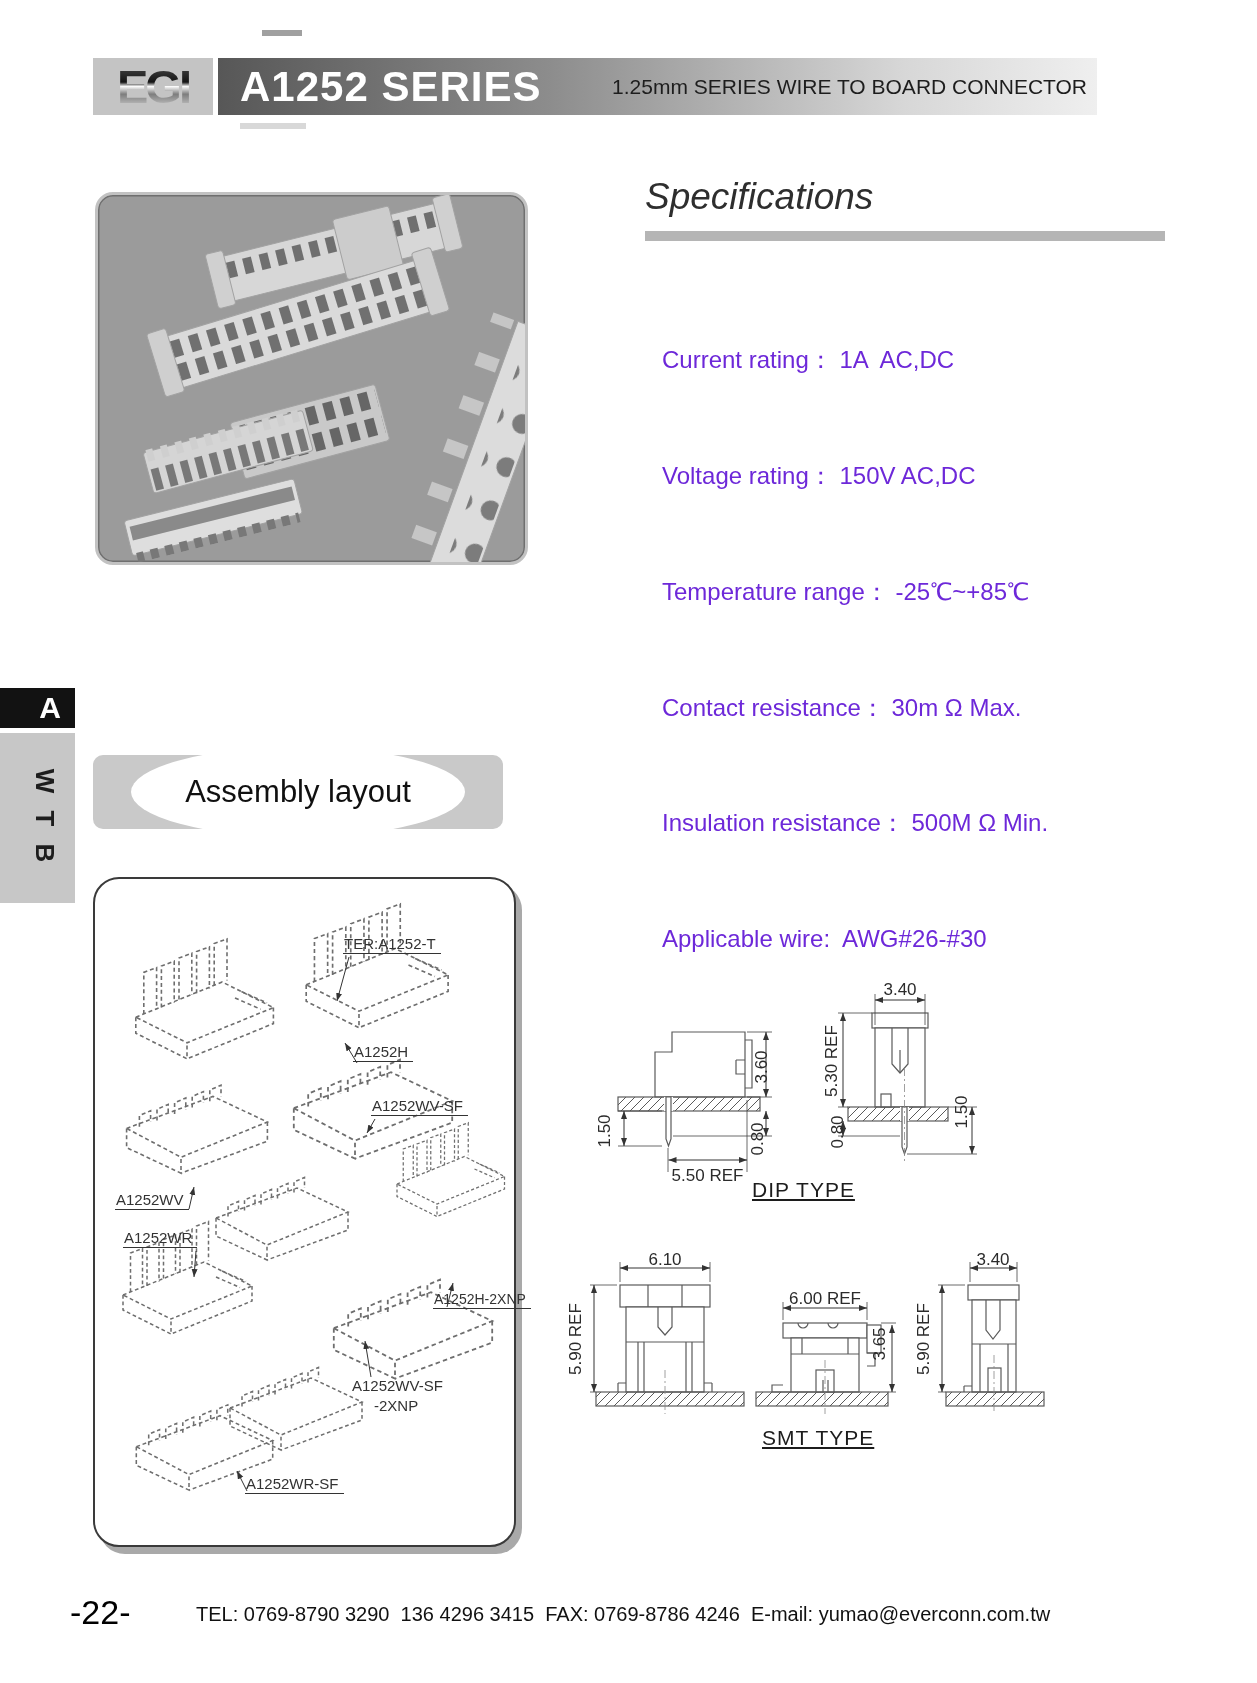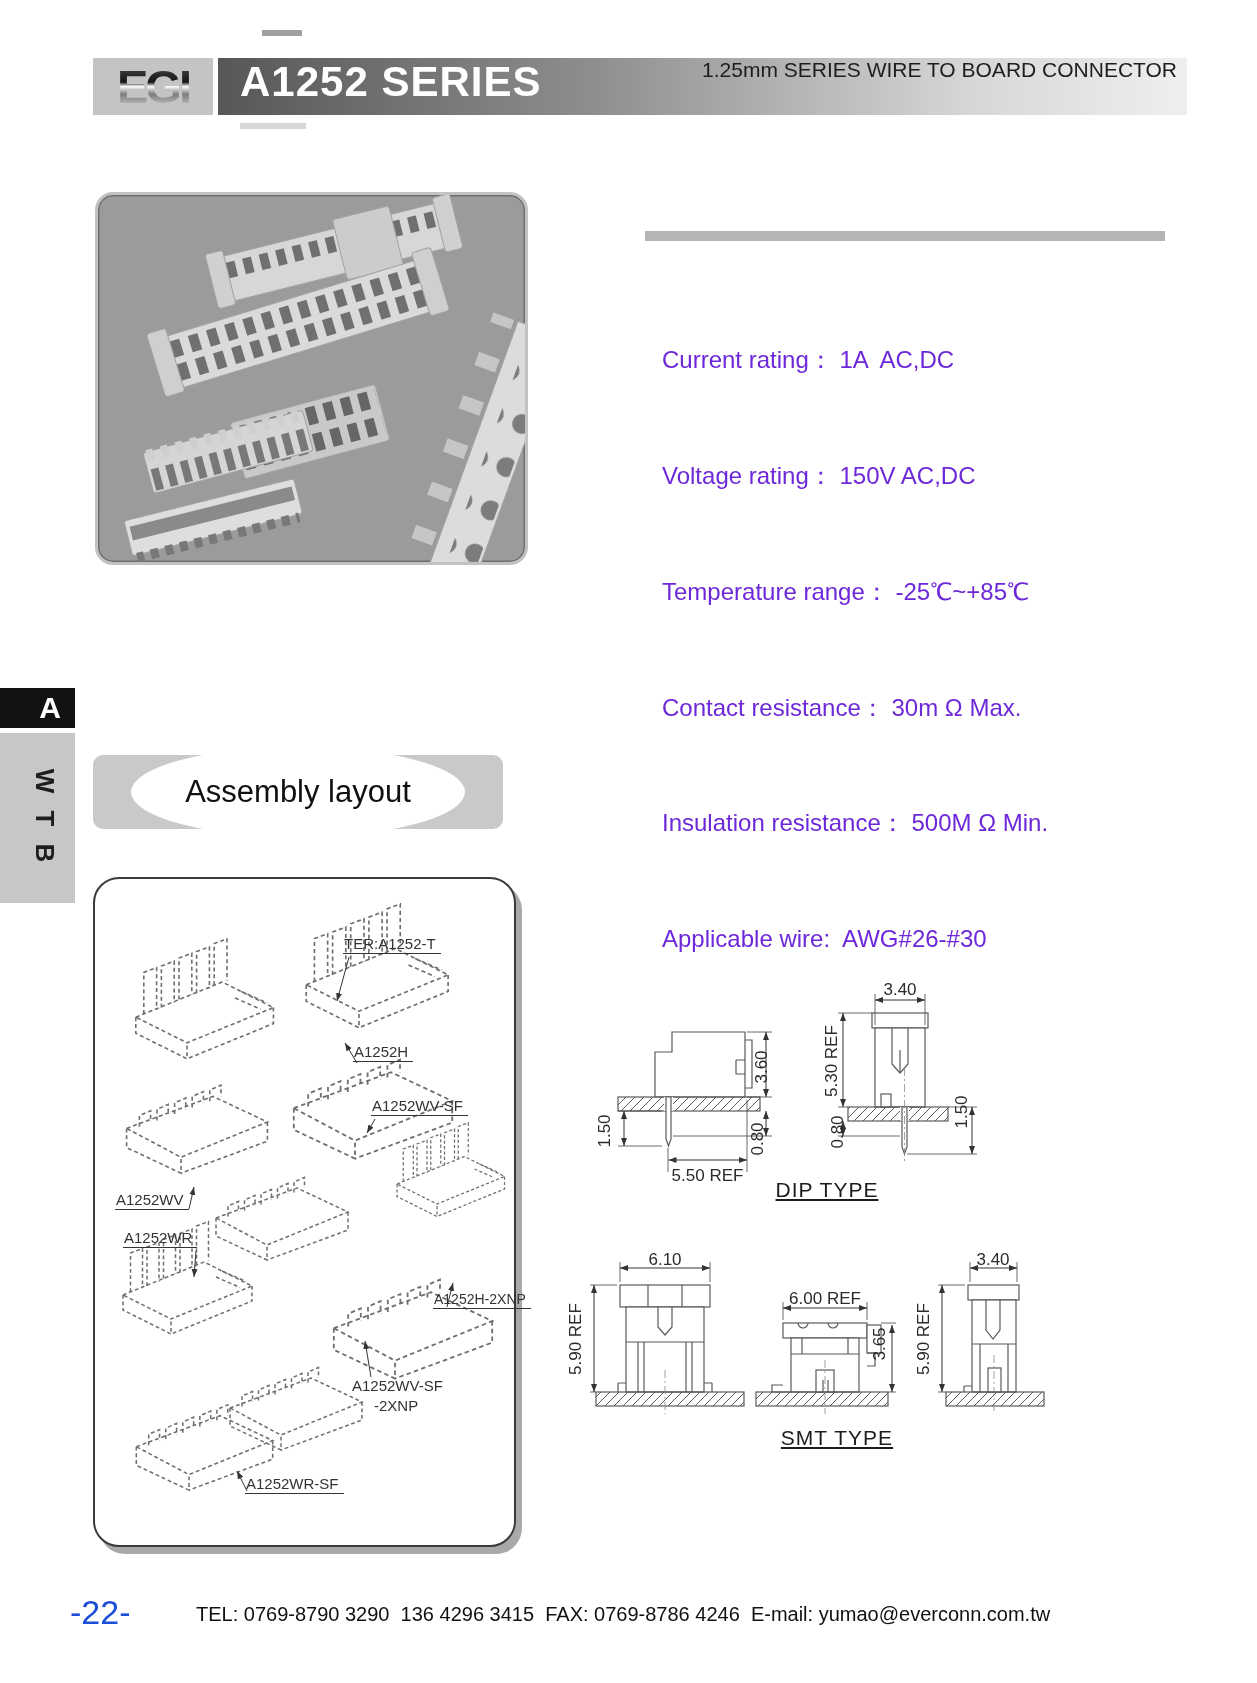--- a/index.html
+++ b/index.html
@@ -6,21 +6,21 @@
   .page{position:relative;width:1257px;height:1683px;background:#ffffff;
         font-family:"Liberation Sans", sans-serif;overflow:hidden;}
   .abs{position:absolute;}
 
   
   .logo-box{left:93px;top:58px;width:120px;height:57px;background:#c4c4c4;
             display:flex;align-items:center;justify-content:center;}
   .logo-text{font-weight:bold;font-size:47px;letter-spacing:-3px;
              background:linear-gradient(180deg,#5a5a5a 0%,#141414 42%,#fafafa 50%,#7d7d7d 64%,#efefef 100%);
              -webkit-background-clip:text;background-clip:text;color:transparent;}
-  .title-bar{left:218px;top:58px;width:969px;height:57px;display:flex;align-items:flex-start;
+  .title-bar{left:218px;top:58px;width:879px;height:57px;display:flex;align-items:center;
              background:linear-gradient(90deg,#575757 0%,#8d8d8d 38%,#d7d7d7 78%,#efefef 100%);}
   .series-title{color:#ffffff;font-weight:bold;font-size:42px;padding-left:22px;letter-spacing:1px;white-space:nowrap;}
   .header-subtitle{margin-left:auto;color:#1d1d1d;font-size:21px;padding-right:10px;white-space:nowrap;}
   .dash-top{left:262px;top:30px;width:40px;height:6px;background:#a0a0a0;}
   .dash-bottom{left:240px;top:123px;width:66px;height:6px;background:#d8d8d8;}
 
   
   .photo{left:95px;top:192px;width:433px;height:373px;background:#9b9b9b;
          border:3px solid #c2c2c2;border-radius:18px;box-sizing:border-box;
          box-shadow:inset 0 0 0 1.5px #6f6f6f;overflow:hidden;}
@@ -47,25 +47,25 @@
   
   .asm-box{left:93px;top:877px;width:419px;height:666px;border:2px solid #3a3a3a;border-radius:26px;
            background:#ffffff;box-shadow:6px 7px 0 #a9a9a9;}
   .asm-label{position:absolute;font-size:15px;color:#333;white-space:nowrap;
              border-bottom:1.5px solid #333;padding:0 5px 1px 1px;}
   .asm-label.noline{border-bottom:none;}
 
   
   .dimlab{position:absolute;font-size:17px;color:#2b2b2b;text-align:center;white-space:nowrap;}
   .rot{transform:rotate(-90deg);}
-  .type-title{position:absolute;font-size:21px;color:#1c1c1c;text-align:center;
+  .type-title{position:absolute;font-size:21px;color:#1c1c1c;text-align:left;
               text-decoration:underline;letter-spacing:1px;}
 
   
-  .page-num{left:70px;top:1593px;font-size:34px;color:#1d4ed8;}
+  .page-num{left:70px;top:1593px;font-size:34px;color:#000000;}
   .footer-contact{left:196px;top:1603px;font-size:20px;color:#111;white-space:pre;}
 
   svg{display:block;}
 </style>
 </head>
 <body>
 
 <div class="page">
 
   <div class="abs dash-top"></div>
@@ -132,20 +132,21 @@
         </g>
         <g transform="translate(292,548) rotate(-70)">
           <rect x="0" y="-24" width="440" height="48" fill="#dcdcdc"></rect>
           <rect x="0" y="-9" width="440" height="30" fill="url(#pHoles)" stroke="none"></rect>
           <rect x="0" y="-52" width="440" height="26" fill="url(#pTerm)" stroke="none"></rect>
         </g>
       </g>
     </svg>
   </div>
 
+  <div class="abs spec-title">Specifications</div>
   <div class="abs spec-rule"></div>
   <div class="abs spec-lines">
     <div>Current rating： 1A  AC,DC</div>
     <div>Voltage rating： 150V AC,DC</div>
     <div>Temperature range： -25℃~+85℃</div>
     <div>Contact resistance： 30m Ω Max.</div>
     <div>Insulation resistance： 500M Ω Min.</div>
     <div>Applicable wire:  AWG#26-#30</div>
   </div>
 

